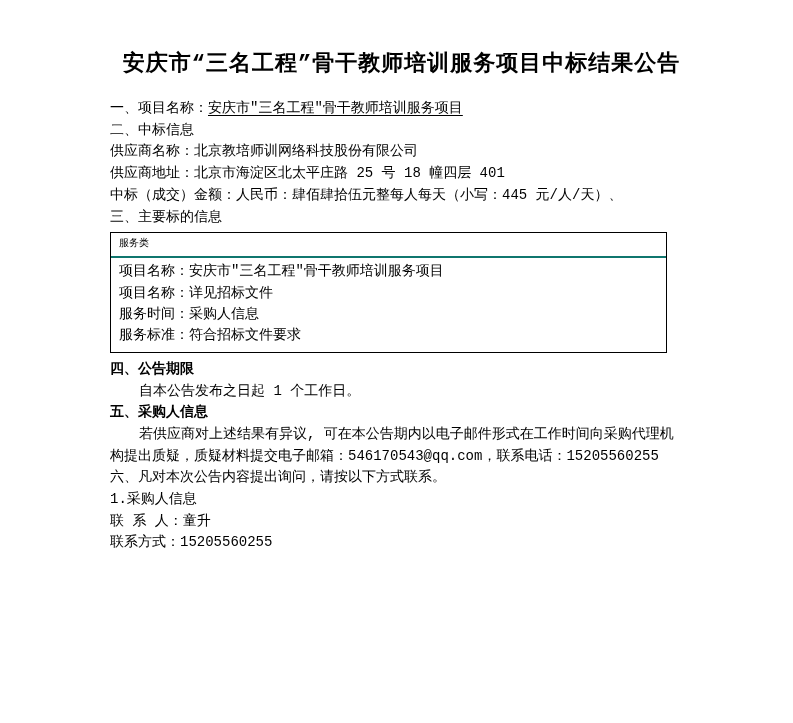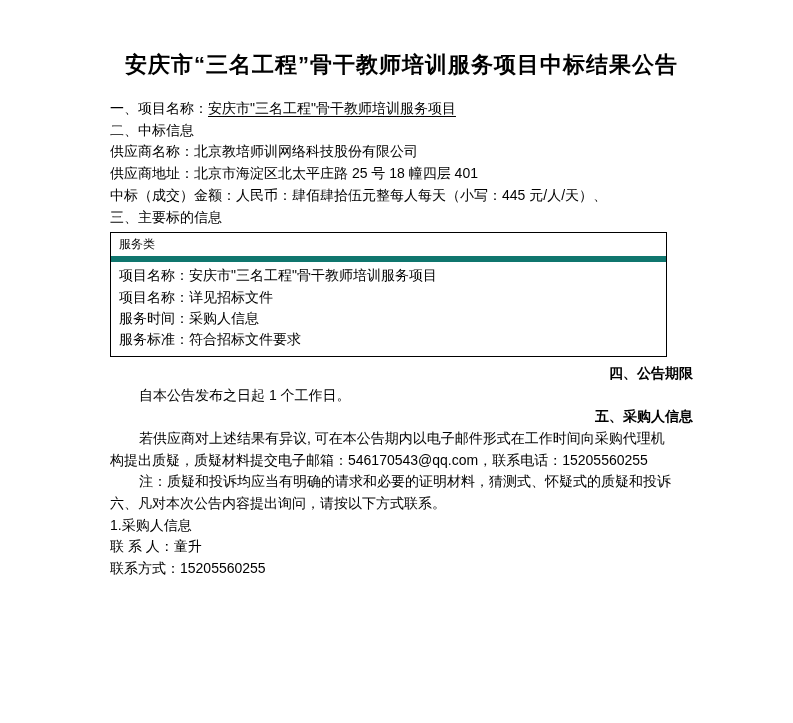--- a/index.html
+++ b/index.html
@@ -8,54 +8,54 @@
     background: #ffffff;
     width: 793px;
     height: 723px;
     overflow: hidden;
   }
   .doc {
     box-sizing: border-box;
     width: 793px;
     height: 723px;
     padding: 50px 100px 0 110px;
-    font-family: Liberation Sans, sans-serif;
+    font-family: Liberation Mono, monospace;
     color: #000000;
     background: #ffffff;
   }
   .title {
     font-size: 22px;
     font-weight: bold;
     text-align: center;
     line-height: 30px;
     margin: 0 0 18px 0;
     letter-spacing: 1px;
     white-space: nowrap;
   }
   .line {
     font-size: 14px;
     line-height: 21.7px;
     white-space: nowrap;
   }
-  .bold { font-weight: bold; text-align: right; }
+  .bold { font-weight: bold; }
   .indent { padding-left: 29px; }
   .underline {
     text-decoration: underline;
     text-underline-offset: 3px;
   }
   .tbl {
     box-sizing: border-box;
     width: 557px;
     border: 1px solid #000000;
     margin: 4px 0 6px 0;
   }
   .tbl-header {
-    border-bottom: 6px solid #0f766e;
+    border-bottom: 2px solid #0f766e;
     padding: 1px 8px 2px 8px;
-    font-size: 12px;
+    font-size: 10px;
     line-height: 20px;
     white-space: nowrap;
   }
   .tbl-body {
     padding: 3px 8px 5px 8px;
   }
   .tbl-row {
     font-size: 14px;
     line-height: 21.4px;
     white-space: nowrap;
@@ -86,20 +86,19 @@
       <div class="tbl-row">服务标准：符合招标文件要求</div>
     </div>
   </div>
 
   <div class="line bold">四、公告期限</div>
   <div class="line indent">自本公告发布之日起 1 个工作日。</div>
 
   <div class="line bold">五、采购人信息</div>
   <div class="line indent">若供应商对上述结果有异议, 可在本公告期内以电子邮件形式在工作时间向采购代理机</div>
   <div class="line">构提出质疑，质疑材料提交电子邮箱：546170543@qq.com，联系电话：15205560255</div>
-  <div class="line indent">注：质疑和投诉均应当有明确的请求和必要的证明材料，猜测式、怀疑式的质疑和投诉</div>
 
   <div class="line">六、凡对本次公告内容提出询问，请按以下方式联系。</div>
   <div class="line">1.采购人信息</div>
   <div class="line">联 系 人：童升</div>
   <div class="line">联系方式：15205560255</div>
 
 </div>
 
 </body></html>

